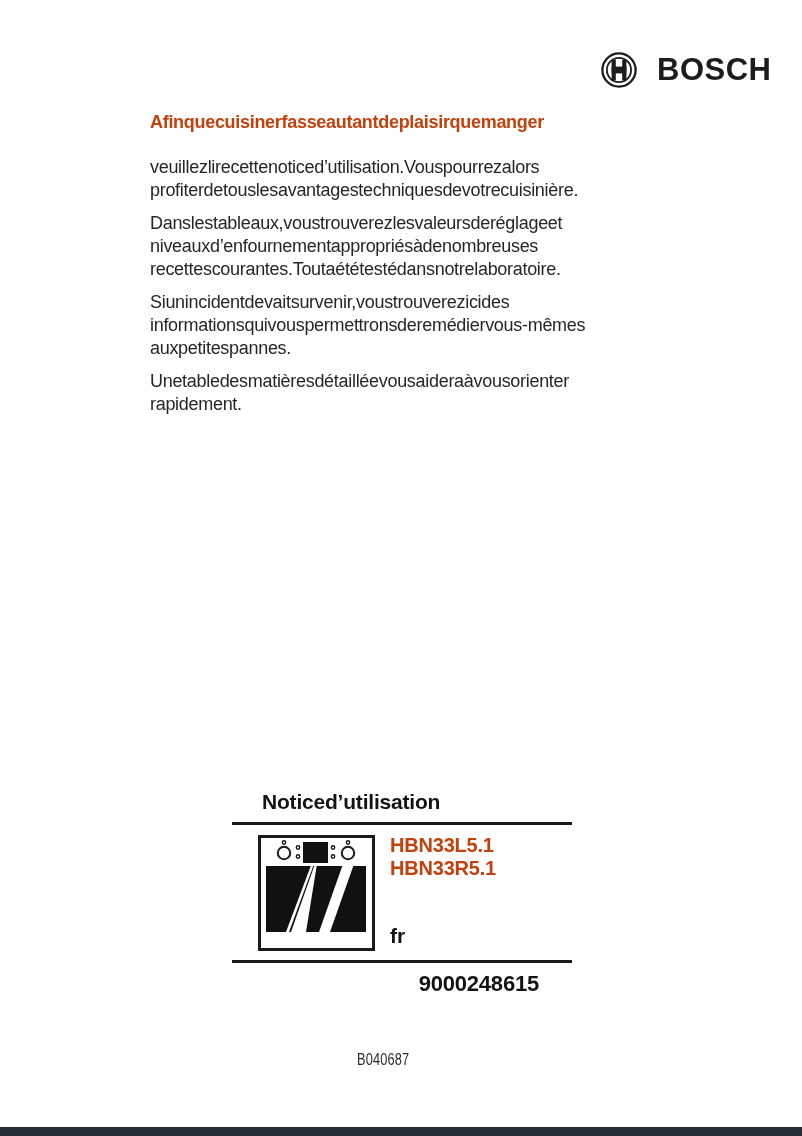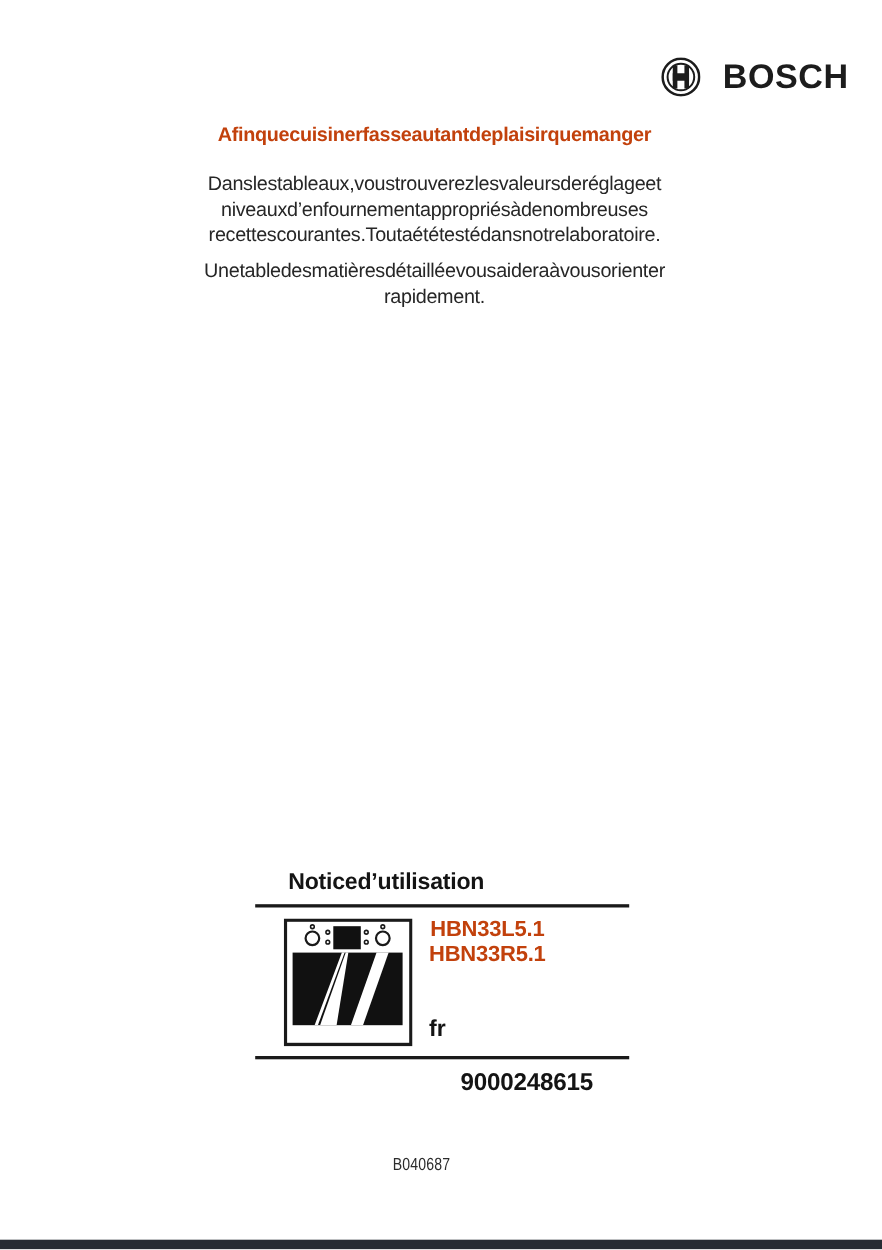--- a/index.html
+++ b/index.html
@@ -5,21 +5,20 @@
   * { margin: 0; padding: 0; box-sizing: border-box; }
   html, body { background: #ffffff; }
   .page {
     position: relative;
     width: 802px;
     height: 1136px;
     background: #ffffff;
     font-family: "Liberation Sans", sans-serif;
     color: #222222;
     overflow: hidden;
-    text-align: center;
   }
 
   
   .logo {
     position: absolute;
     left: 601px;
     top: 52px;
     display: flex;
     align-items: center;
     gap: 20px;
@@ -140,23 +139,28 @@
       <circle cx="18" cy="18" r="12.1" fill="none" stroke="#1c1c1c" stroke-width="1.8"></circle>
       <rect x="10.6" y="7.6" width="4.2" height="20.8" fill="#1c1c1c"></rect>
       <rect x="21.2" y="7.6" width="4.2" height="20.8" fill="#1c1c1c"></rect>
       <rect x="10.6" y="14.6" width="14.8" height="6.8" fill="#1c1c1c"></rect>
     </svg>
     <span class="logo-word">BOSCH</span>
   </div>
 
   <div class="intro">
     <p class="lead">Afinquecuisinerfasseautantdeplaisirquemanger</p>
+    <p class="lines">veuillezlirecettenoticed’utilisation.Vouspourrezalors
+profiterdetouslesavantagestechniquesdevotrecuisinière.</p>
     <p class="lines">Danslestableaux,voustrouverezlesvaleursderéglageet
 niveauxd’enfournementappropriésàdenombreuses
 recettescourantes.Toutaététestédansnotrelaboratoire.</p>
+    <p class="lines">Siunincidentdevaitsurvenir,voustrouverezicides
+informationsquivouspermettronsderemédiervous-mêmes
+auxpetitespannes.</p>
     <p class="lines">Unetabledesmatièresdétailléevousaideraàvousorienter
 rapidement.</p>
   </div>
 
   <div class="notice">
     <div class="notice-title">Noticed’utilisation</div>
     <div class="rule rule-top"></div>
 
     <svg class="oven-icon" viewBox="0 0 117 117">
       <defs>

